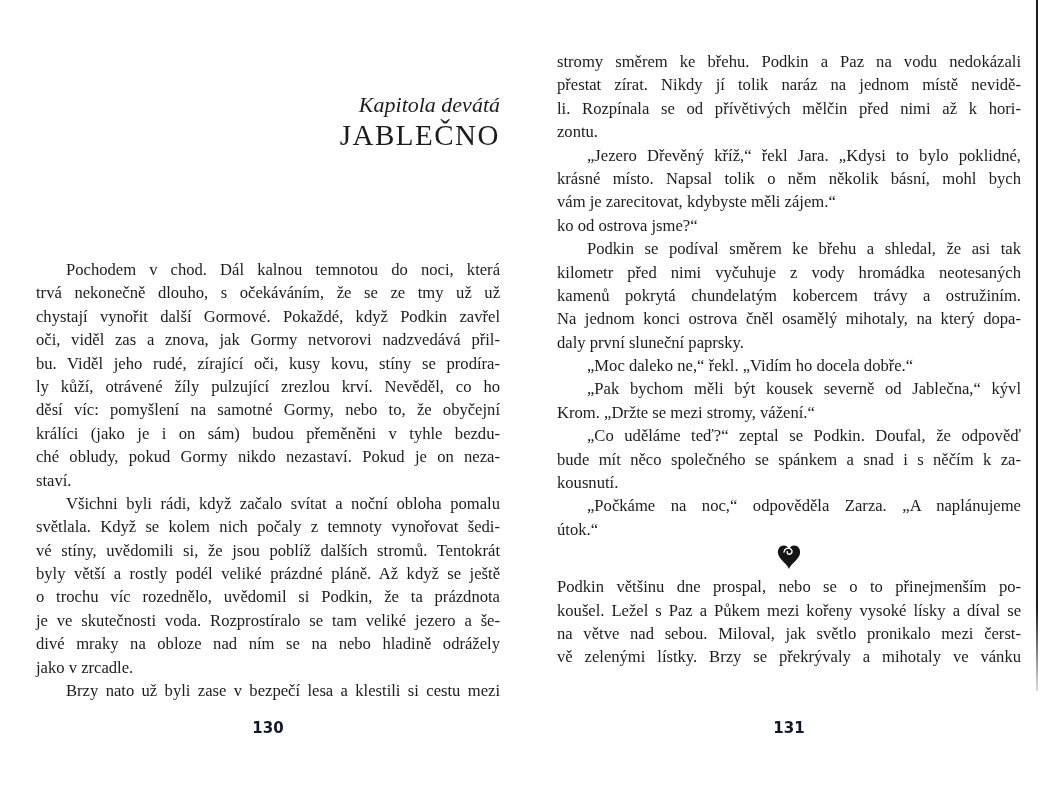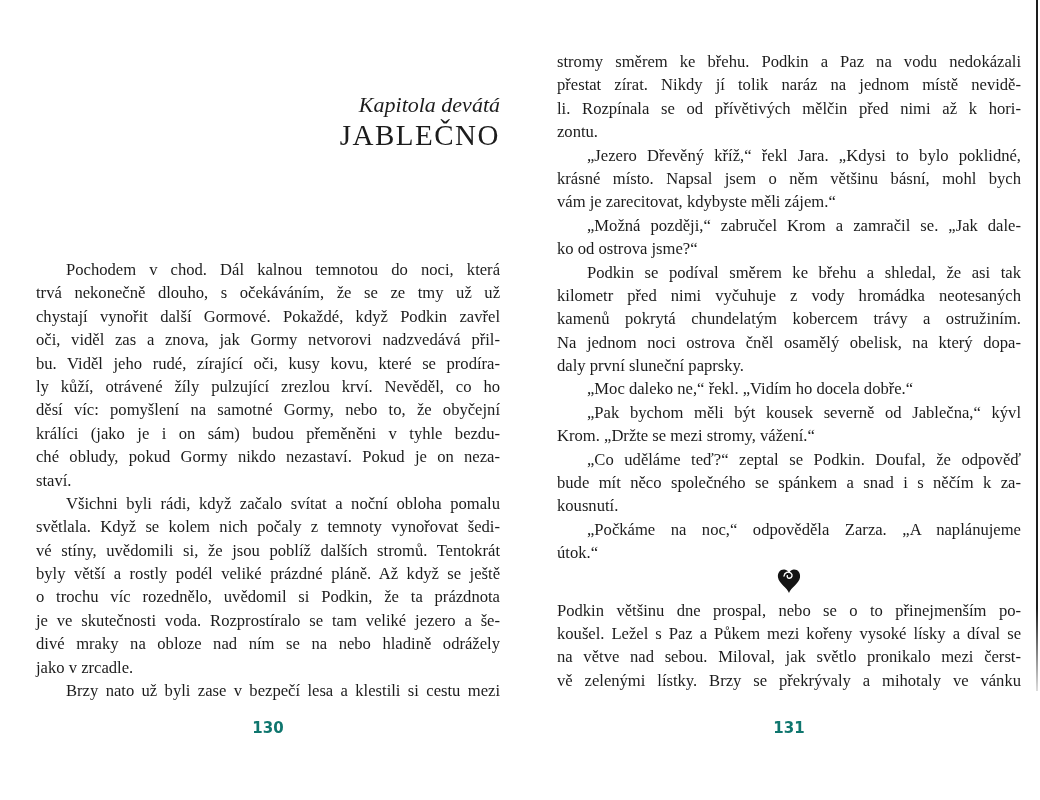--- a/index.html
+++ b/index.html
@@ -33,42 +33,42 @@
   }
   .ln.end { text-align-last:left; }
   .ln.ind { text-indent:30px; }
 
   .break { height:34px; display:flex; align-items:center; justify-content:center; }
 
   .pagenum {
     position:absolute; top:719px; left:0; right:0;
     text-align:center;
     font-family:"DejaVu Sans", sans-serif;
-    font-weight:700; font-size:15px; color:#0f766e;
+    font-weight:700; font-size:15px; color:#0f172a;
   }
 
   .edge-line {
     position:absolute; left:1036px; top:0; width:2px; height:691px;
     background:linear-gradient(#1d1d1d 0%, #1d1d1d 88%, rgba(29,29,29,0.15) 100%);
   }
 </style>
 </head>
 <body>
 
 <section class="page left">
   <div class="chapter">
     <div class="chapter-label">Kapitola devátá</div>
     <div class="chapter-title">JABLEČNO</div>
   </div>
   <div class="body">
     <div class="ln ind">Pochodem v chod. Dál kalnou temnotou do noci, která</div>
     <div class="ln">trvá nekonečně dlouho, s očekáváním, že se ze tmy už už</div>
     <div class="ln">chystají vynořit další Gormové. Pokaždé, když Podkin zavřel</div>
     <div class="ln">oči, viděl zas a znova, jak Gormy netvorovi nadzvedává přil-</div>
-    <div class="ln">bu. Viděl jeho rudé, zírající oči, kusy kovu, které se prodíra-</div>
+    <div class="ln">bu. Viděl jeho rudé, zírající oči, kusy kovu, stíny se prodíra-</div>
     <div class="ln">ly kůží, otrávené žíly pulzující zrezlou krví. Nevěděl, co ho</div>
     <div class="ln">děsí víc: pomyšlení na samotné Gormy, nebo to, že obyčejní</div>
     <div class="ln">králíci (jako je i on sám) budou přeměněni v tyhle bezdu-</div>
     <div class="ln">ché obludy, pokud Gormy nikdo nezastaví. Pokud je on neza-</div>
     <div class="ln end">staví.</div>
     <div class="ln ind">Všichni byli rádi, když začalo svítat a noční obloha pomalu</div>
     <div class="ln">světlala. Když se kolem nich počaly z temnoty vynořovat šedi-</div>
     <div class="ln">vé stíny, uvědomili si, že jsou poblíž dalších stromů. Tentokrát</div>
     <div class="ln">byly větší a rostly podél veliké prázdné pláně. Až když se ještě</div>
     <div class="ln">o trochu víc rozednělo, uvědomil si Podkin, že ta prázdnota</div>
@@ -80,28 +80,27 @@
   <div class="pagenum">130</div>
 </section>
 
 <section class="page right">
   <div class="body">
     <div class="ln">stromy směrem ke břehu. Podkin a Paz na vodu nedokázali</div>
     <div class="ln">přestat zírat. Nikdy jí tolik naráz na jednom místě nevidě-</div>
     <div class="ln">li. Rozpínala se od přívětivých mělčin před nimi až k hori-</div>
     <div class="ln end">zontu.</div>
     <div class="ln ind">„Jezero Dřevěný kříž,“ řekl Jara. „Kdysi to bylo poklidné,</div>
-    <div class="ln">krásné místo. Napsal jsem o něm většinu básní, mohl bych</div>
+    <div class="ln">krásné místo. Napsal tolik o něm několik básní, mohl bych</div>
     <div class="ln end">vám je zarecitovat, kdybyste měli zájem.“</div>
-    <div class="ln ind">„Možná později,“ zabručel Krom a zamračil se. „Jak dale-</div>
     <div class="ln end">ko od ostrova jsme?“</div>
     <div class="ln ind">Podkin se podíval směrem ke břehu a shledal, že asi tak</div>
     <div class="ln">kilometr před nimi vyčuhuje z vody hromádka neotesaných</div>
     <div class="ln">kamenů pokrytá chundelatým kobercem trávy a ostružiním.</div>
-    <div class="ln">Na jednom noci ostrova čněl osamělý obelisk, na který dopa-</div>
+    <div class="ln">Na jednom konci ostrova čněl osamělý mihotaly, na který dopa-</div>
     <div class="ln end">daly první sluneční paprsky.</div>
     <div class="ln ind end">„Moc daleko ne,“ řekl. „Vidím ho docela dobře.“</div>
     <div class="ln ind">„Pak bychom měli být kousek severně od Jablečna,“ kývl</div>
     <div class="ln end">Krom. „Držte se mezi stromy, vážení.“</div>
     <div class="ln ind">„Co uděláme teď?“ zeptal se Podkin. Doufal, že odpověď</div>
     <div class="ln">bude mít něco společného se spánkem a snad i s něčím k za-</div>
     <div class="ln end">kousnutí.</div>
     <div class="ln ind">„Počkáme na noc,“ odpověděla Zarza. „A naplánujeme</div>
     <div class="ln end">útok.“</div>
 

